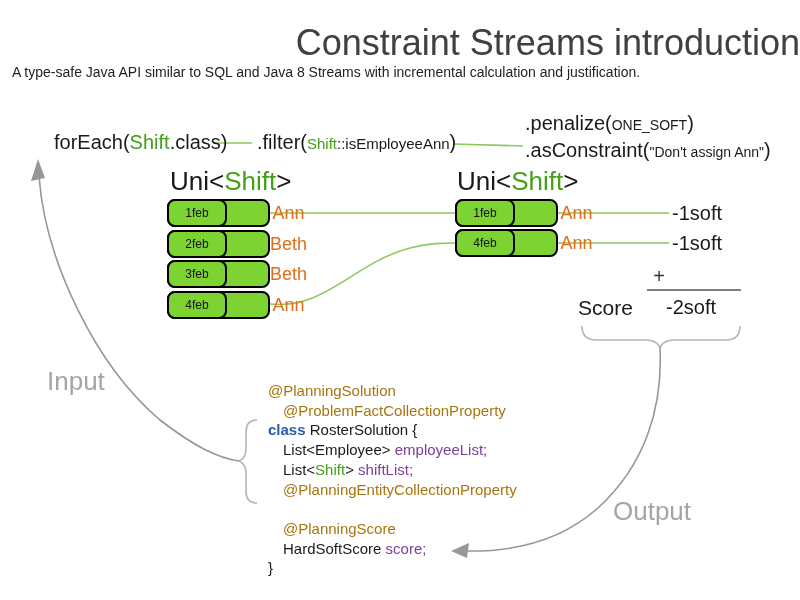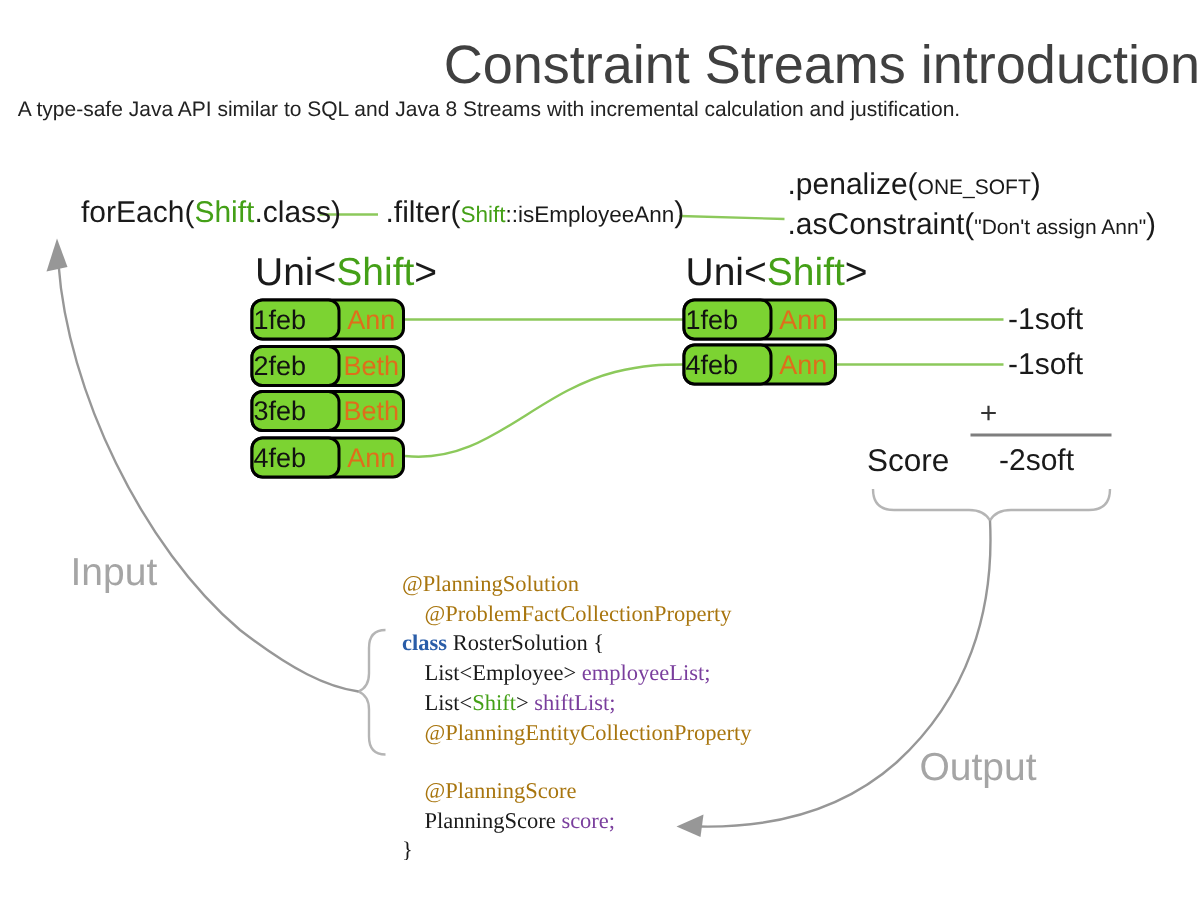--- a/index.html
+++ b/index.html
@@ -28,42 +28,42 @@
   
   .typelabel{font-size:26px;color:#1a1a1a;}
   #ltype{left:170px;top:166px;}
   #rtype{left:457px;top:166px;}
 
   
   .srow{position:absolute;width:99px;height:24px;background:var(--cell-green,#7CD332);
         border:2px solid #000;border-radius:8px;}
   .datecell{position:absolute;left:-2px;top:-2px;width:56px;height:24px;
         background:var(--cell-green,#7CD332);border:2px solid #000;border-radius:8px;
-        text-align:left;line-height:24px;font-size:18px;color:#111;}
+        text-align:center;line-height:24px;font-size:12px;color:#111;}
   .namecell{position:absolute;left:58px;top:0;width:41px;height:24px;
-        text-align:center;line-height:24px;font-size:18px;color:var(--orange,#DF6E1B);}
+        text-align:center;line-height:24px;font-size:18px;color:var(--orange,#DF6E1B);padding-left:41px;}
   #lrow0{left:167px;top:199px;} #lrow1{left:167px;top:230px;}
   #lrow2{left:167px;top:260px;} #lrow3{left:167px;top:291px;}
   #rrow0{left:455px;top:199px;} #rrow1{left:455px;top:229px;}
 
   
   .penalty{font-size:20px;color:#1a1a1a;}
   #pen0{left:672px;top:202px;} #pen1{left:672px;top:232px;}
   #plus{left:646px;top:265px;width:26px;text-align:center;font-size:20px;color:#333;}
   #scorelabel{left:578px;top:296px;font-size:21px;}
   #scoretotal{left:666px;top:296px;font-size:20px;}
 
   
   .flowlabel{font-size:26px;color:var(--gray-label,#A5A5A5);}
   #inputlabel{left:47px;top:366px;}
   #outputlabel{left:613px;top:496px;}
 
   
   #code{left:268px;top:381px;font-size:15px;line-height:19.7px;color:#1a1a1a;}
-  #code .line{white-space:pre;min-height:19.7px;font-family:Liberation Serif, serif;}
+  #code .line{white-space:pre;min-height:19.7px;}
   #code .ind{padding-left:15px;}
   .ann{color:var(--ann-brown,#A8750E);}
   .kw{color:var(--kw-blue,#2A5DA8);font-weight:bold;}
   .fld{color:var(--field-purple,#7A3E9D);}
 </style>
 </head>
 <body>
 
 <svg class="overlay" viewBox="0 0 800 600">
 
@@ -140,15 +140,15 @@
 
 <div class="t" id="code">
   <div class="line"><span class="ann">@PlanningSolution</span></div>
   <div class="line ind"><span class="ann">@ProblemFactCollectionProperty</span></div>
   <div class="line"><span class="kw">class</span><span> RosterSolution {</span></div>
   <div class="line ind"><span>List&lt;Employee&gt; </span><span class="fld">employeeList;</span></div>
   <div class="line ind"><span>List&lt;</span><span class="green">Shift</span><span>&gt; </span><span class="fld">shiftList;</span></div>
   <div class="line ind"><span class="ann">@PlanningEntityCollectionProperty</span></div>
   <div class="line"></div>
   <div class="line ind"><span class="ann">@PlanningScore</span></div>
-  <div class="line ind"><span>PlanningScore </span><span class="fld">score;</span></div>
+  <div class="line ind"><span>HardSoftScore </span><span class="fld">score;</span></div>
   <div class="line"><span>}</span></div>
 </div>
 
 </body></html>

